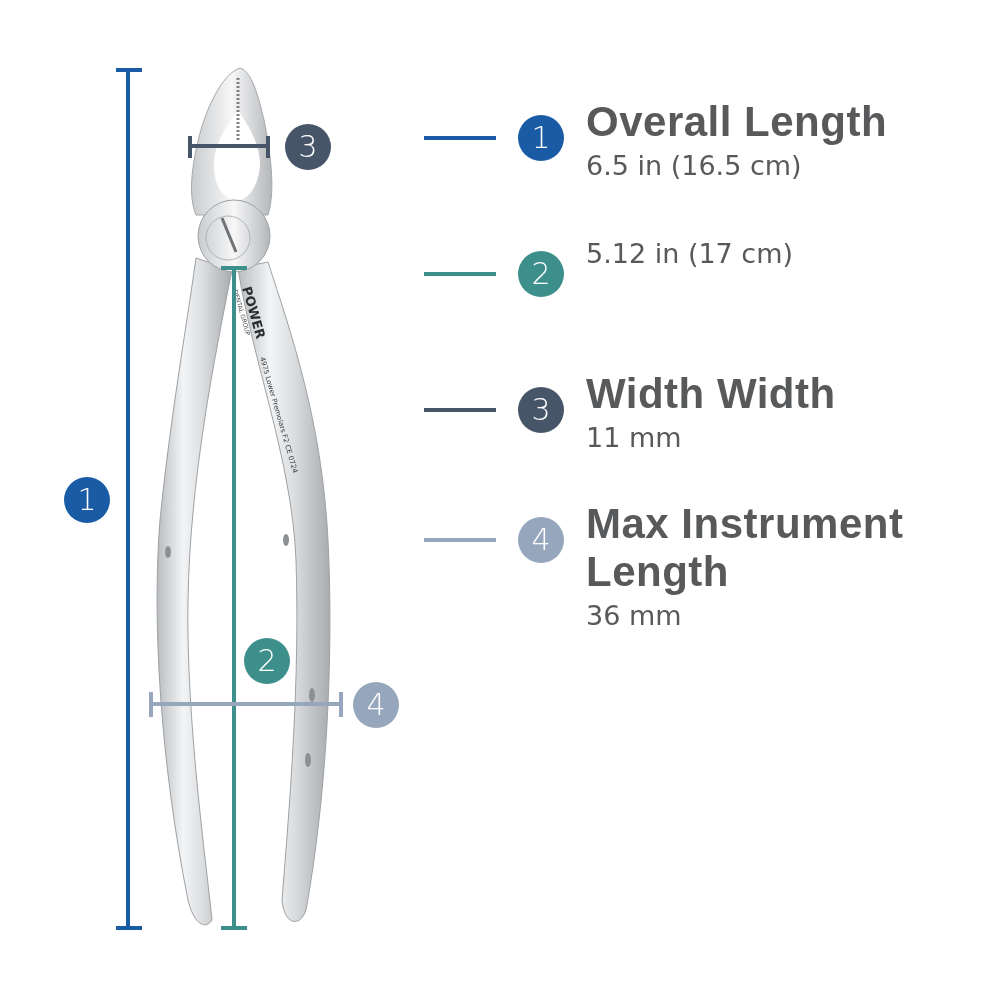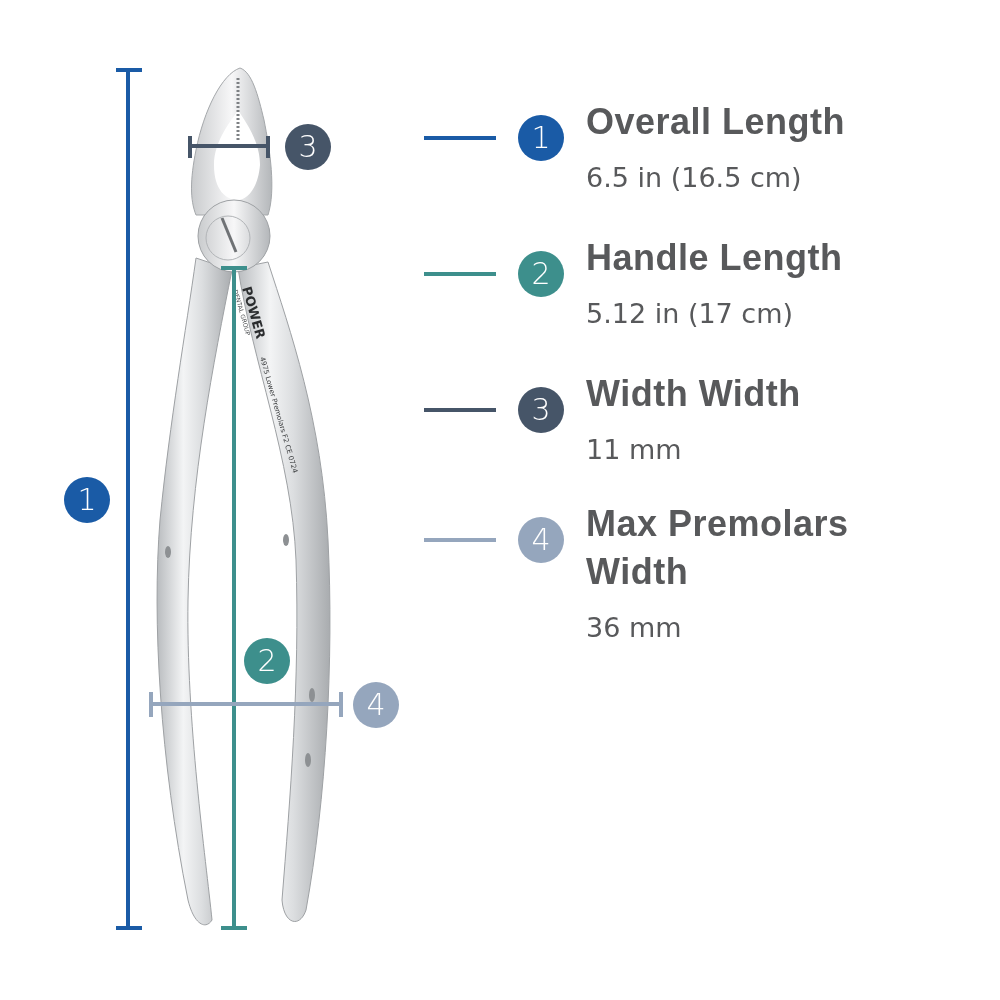--- a/index.html
+++ b/index.html
@@ -7,23 +7,23 @@
            font-family: "DejaVu Sans", "Liberation Sans", sans-serif; }
     .canvas { position: absolute; left: 0; top: 0; width: 1000px; height: 1000px; }
     .badge { position: absolute; width: 46px; height: 46px; border-radius: 50%;
              color: #ffffff; font-family: "DejaVu Sans", sans-serif; font-weight: 300;
              font-size: 30px; line-height: 46px; text-align: center; }
     .legend-item { position: absolute; left: 424px; width: 560px; }
     .legend-line { position: absolute; left: 0; width: 72px; height: 4px; }
     .legend-badge { position: absolute; left: 94px; }
     .legend-text { position: absolute; left: 162px; top: 0; width: 400px; }
     .legend-title { font-family: "Liberation Sans", sans-serif; font-weight: 700;
-                    font-size: 36px; line-height: 48px; color: #58595b; letter-spacing: 0.5px; }
+                    font-size: 42px; line-height: 48px; color: #58595b; letter-spacing: 0.5px; }
     .legend-value { font-family: "DejaVu Sans", sans-serif; font-weight: 400;
-                    font-size: 27px; line-height: 32px; color: #58595b; margin-top: 16px; }
+                    font-size: 27px; line-height: 32px; color: #58595b; margin-top: 4px; }
   </style>
 </head>
 <body>
 
 <div class="canvas">
 
   <svg style="position:absolute;left:0;top:0" width="1000" height="1000" viewBox="0 0 1000 1000">
     <defs>
       <linearGradient id="steel" x1="0" x2="1" y1="0" y2="0">
         <stop offset="0" stop-color="#b9bcbf"></stop>
@@ -97,36 +97,35 @@
     <div class="legend-text">
       <div class="legend-title">Overall Length</div>
       <div class="legend-value">6.5 in (16.5 cm)</div>
     </div>
   </div>
 
   <div class="legend-item" style="top:234px">
     <div class="legend-line" style="top:38px;background:#3d8f8c"></div>
     <div class="badge legend-badge" style="top:17px;background:#3d8f8c">2</div>
     <div class="legend-text">
-      <div class="legend-title">Handle Length</div>
       <div class="legend-value">5.12 in (17 cm)</div>
     </div>
   </div>
 
   <div class="legend-item" style="top:370px">
     <div class="legend-line" style="top:38px;background:#465568"></div>
     <div class="badge legend-badge" style="top:17px;background:#465568">3</div>
     <div class="legend-text">
       <div class="legend-title">Width Width</div>
       <div class="legend-value">11 mm</div>
     </div>
   </div>
 
   <div class="legend-item" style="top:500px">
     <div class="legend-line" style="top:38px;background:#95a6bd"></div>
     <div class="badge legend-badge" style="top:17px;background:#95a6bd">4</div>
     <div class="legend-text" style="width:360px">
-      <div class="legend-title">Max Premolars Width</div>
+      <div class="legend-title">Max Instrument Length</div>
       <div class="legend-value">36 mm</div>
     </div>
   </div>
 
 </div>
 
 </body></html>

